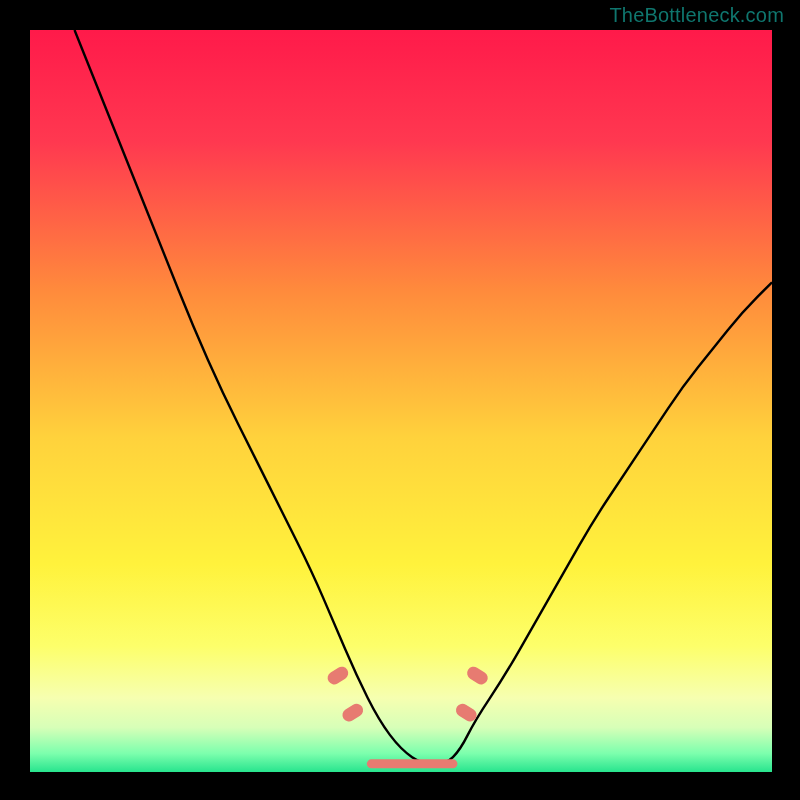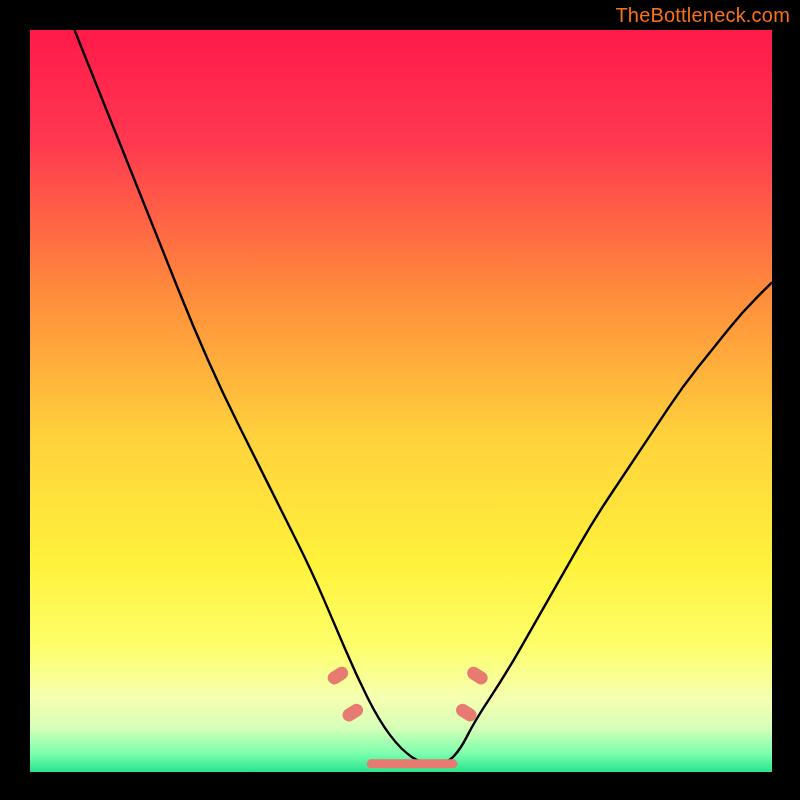--- a/index.html
+++ b/index.html
@@ -25,22 +25,22 @@
     position: absolute;
     inset: 0;
   }
   .curve {
     position: absolute;
     inset: 0;
   }
   .attribution {
     position: absolute;
     top: 4px;
-    right: 10px;
-    color: #f97316;
+    right: 16px;
+    color: #0f766e;
     font-size: 20px;
     font-weight: 500;
     letter-spacing: 0.2px;
   }
 </style>
 </head>
 <body>
 
 <div class="frame">
 

